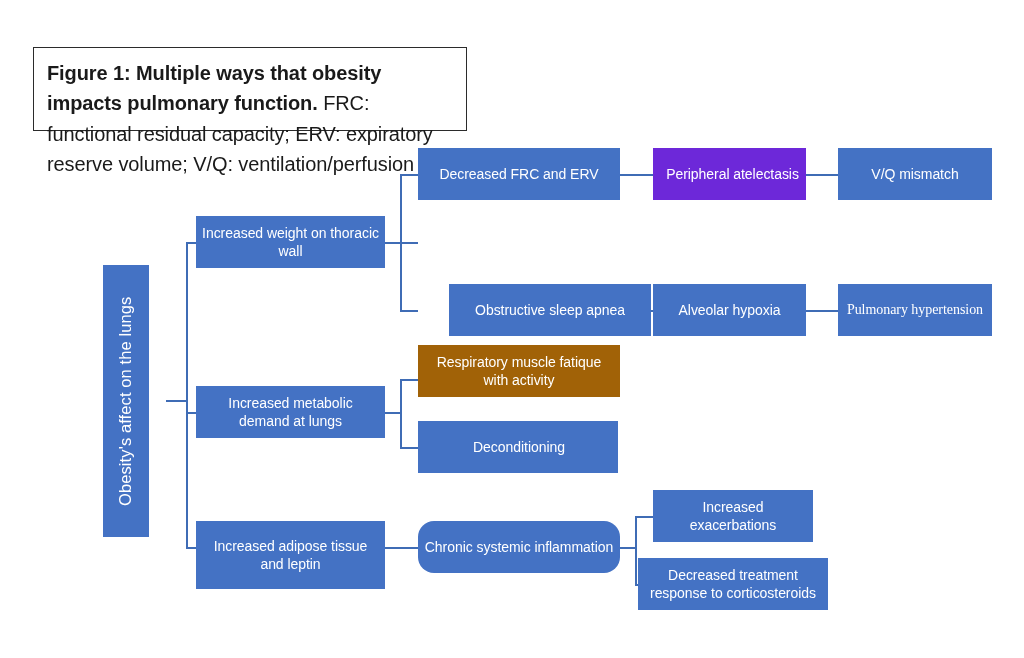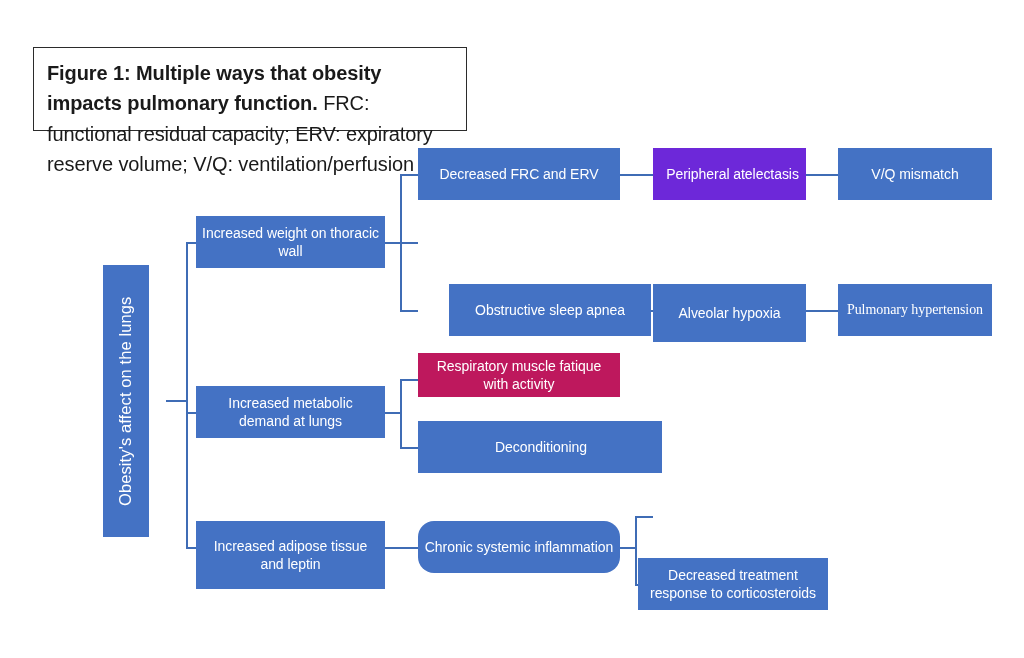--- a/index.html
+++ b/index.html
@@ -116,24 +116,25 @@
   <div class="conn h" style="left: 635px; top: 584px; width: 18px; background: rgb(63, 108, 181);"></div>
 
   <div class="node root" style="left: 103px; top: 265px; width: 46px; height: 272px; background: rgb(68, 114, 196); color: rgb(255, 255, 255);">Obesity's affect on the lungs</div>
 
   <div class="node" style="left: 196px; top: 216px; width: 189px; height: 52px; background: rgb(68, 114, 196); color: rgb(255, 255, 255);">Increased weight on thoracic wall</div>
   <div class="node" style="left: 196px; top: 386px; width: 189px; height: 52px; background: rgb(68, 114, 196); color: rgb(255, 255, 255);">Increased metabolic demand at lungs</div>
   <div class="node" style="left: 196px; top: 521px; width: 189px; height: 68px; background: rgb(68, 114, 196); color: rgb(255, 255, 255);">Increased adipose tissue and leptin</div>
 
   <div class="node" style="left: 418px; top: 148px; width: 202px; height: 52px; background: rgb(68, 114, 196); color: rgb(255, 255, 255);">Decreased FRC and ERV</div>
   <div class="node" style="left: 418px; top: 284px; width: 202px; height: 52px; background: rgb(68, 114, 196); color: rgb(255, 255, 255); margin-left: 31px;">Obstructive sleep apnea</div>
-  <div class="node" style="left: 418px; top: 353px; width: 202px; height: 44px; background: #be185d; color: rgb(255, 255, 255);">Respiratory muscle fatique with activity</div>
-  <div class="node" style="left: 418px; top: 421px; width: 244px; height: 52px; background: rgb(68, 114, 196); color: rgb(255, 255, 255); padding-left: 8px;">Deconditioning</div>
+  <div class="node" style="left: 418px; top: 345px; width: 202px; height: 52px; background: #a16207; color: rgb(255, 255, 255);">Respiratory muscle fatique with activity</div>
+  <div class="node" style="left: 418px; top: 421px; width: 200px; height: 52px; background: rgb(68, 114, 196); color: rgb(255, 255, 255); padding-left: 8px;">Deconditioning</div>
   <div class="node" style="left: 418px; top: 521px; width: 202px; height: 52px; background: rgb(68, 114, 196); color: rgb(255, 255, 255); border-radius: 16px;">Chronic systemic inflammation</div>
 
   <div class="node" style="left: 653px; top: 148px; width: 153px; height: 52px; background: #6d28d9; color: rgb(255, 255, 255); padding-left: 12px;">Peripheral atelectasis</div>
-  <div class="node" style="left: 653px; top: 284px; width: 153px; height: 58px; background: rgb(68, 114, 196); color: rgb(255, 255, 255);">Alveolar hypoxia</div>
+  <div class="node" style="left: 653px; top: 284px; width: 153px; height: 52px; background: rgb(68, 114, 196); color: rgb(255, 255, 255);">Alveolar hypoxia</div>
+  <div class="node" style="left: 653px; top: 490px; width: 160px; height: 52px; background: rgb(68, 114, 196); color: rgb(255, 255, 255);">Increased exacerbations</div>
   <div class="node" style="left: 638px; top: 558px; width: 190px; height: 52px; background: rgb(68, 114, 196); color: #ffffff;">Decreased treatment response to corticosteroids</div>
 
   <div class="node" style="left: 838px; top: 148px; width: 154px; height: 52px; background: rgb(68, 114, 196); color: rgb(255, 255, 255); text-align: right;">V/Q mismatch</div>
   <div class="node" style="left: 838px; top: 284px; width: 154px; height: 52px; background: rgb(68, 114, 196); color: rgb(255, 255, 255); font-family: Liberation Serif, serif;">Pulmonary hypertension</div>
 
 </div>
 
 </body></html>

